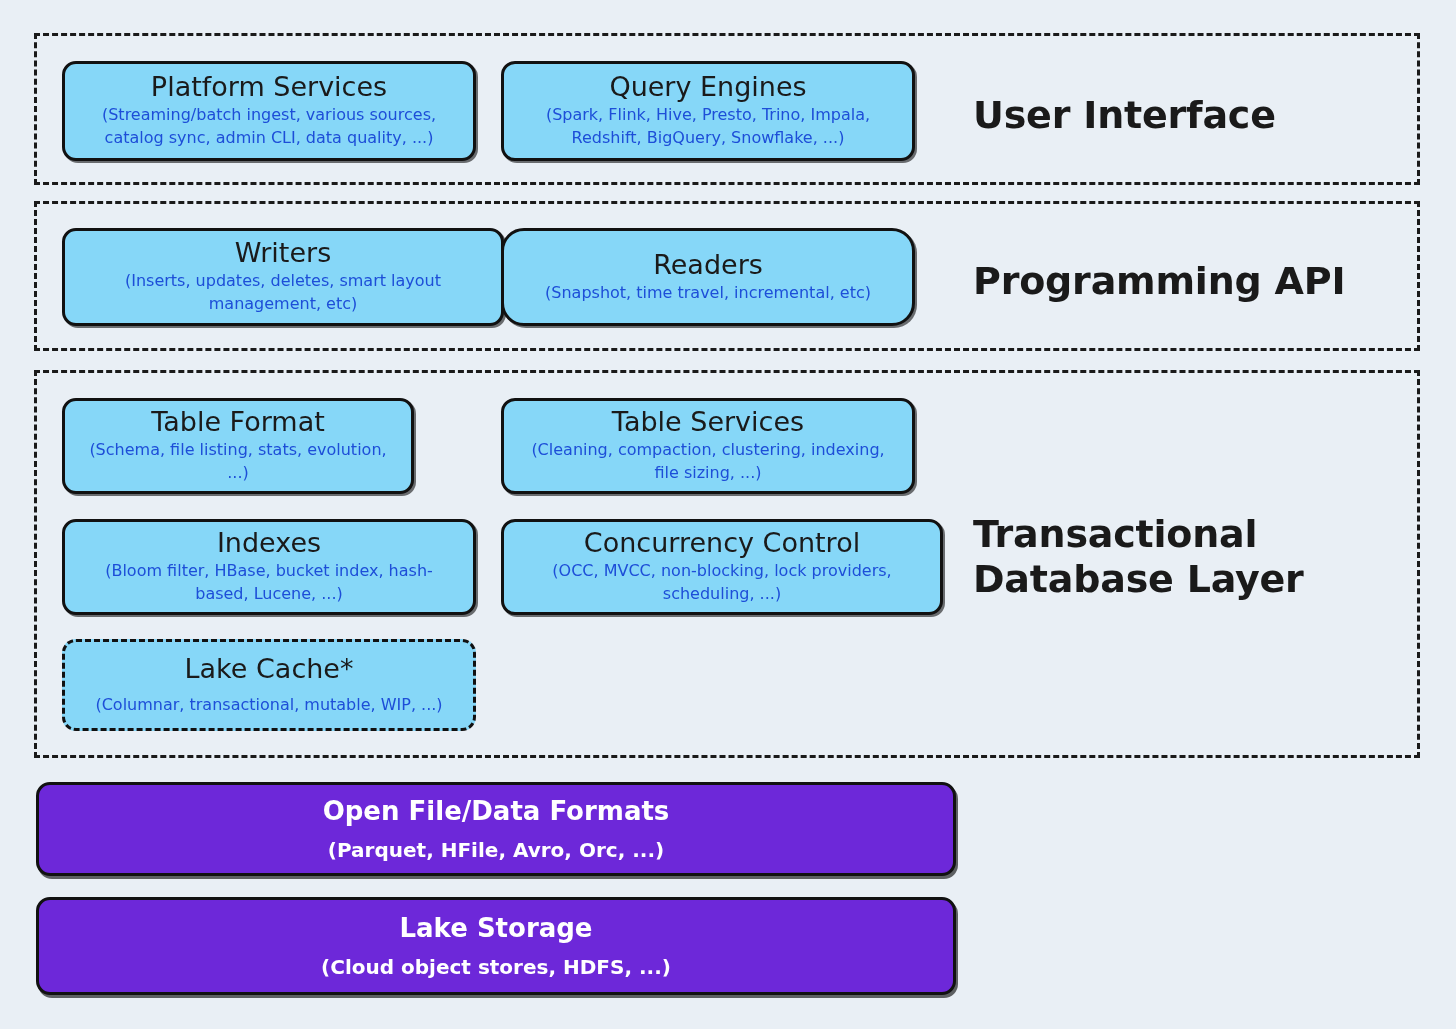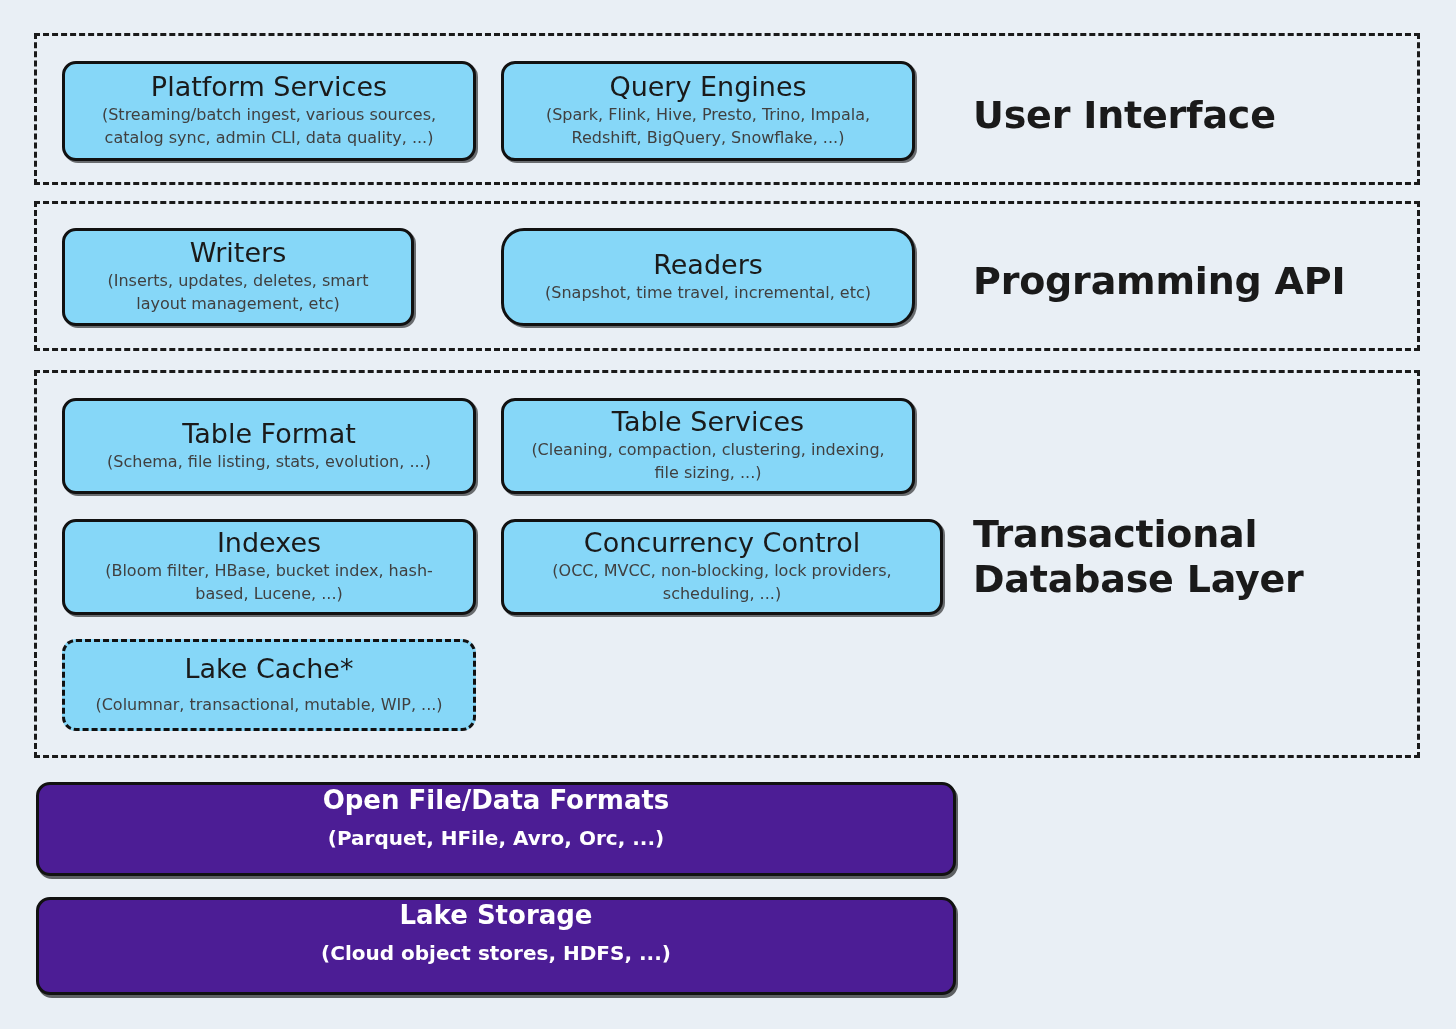--- a/index.html
+++ b/index.html
@@ -64,34 +64,34 @@
   }
   .comp-title {
     font-size: 27px;
     line-height: 1.12;
     color: #1a1a1a;
     margin-bottom: 2px;
   }
   .comp-desc {
     font-size: 16px;
     line-height: 1.42;
-    color: #404040;
+    color: #1d4ed8;
     max-width: 96%;
   }
 
   
   .found-box {
     position: absolute;
-    background: #4c1d95;
+    background: #6d28d9;
     border: 3px solid #111111;
     border-radius: 14px;
     display: flex;
     flex-direction: column;
     align-items: center;
-    justify-content: flex-start;
+    justify-content: center;
     text-align: center;
     color: #ffffff;
     box-shadow: 2px 3px 0 rgba(0,0,0,0.6);
   }
   .found-title {
     font-size: 26px;
     font-weight: bold;
     line-height: 1.2;
     margin-bottom: 10px;
   }
@@ -115,35 +115,35 @@
 
   <div class="comp-box" style="left:501px; top:61px; width:414px; height:100px;">
     <div class="comp-title">Query Engines</div>
     <div class="comp-desc">(Spark, Flink, Hive, Presto, Trino, Impala, Redshift, BigQuery, Snowflake, ...)</div>
   </div>
 
   <div class="layer-caption" style="left:973px; top:93px; width:420px;">User Interface</div>
 
   <div class="layer-band" style="left:34px; top:201px; width:1386px; height:150px;"></div>
 
-  <div class="comp-box" style="left:62px; top:228px; width:352px; height:98px;">
+  <div class="comp-box" style="left:62px; top:228px; width:442px; height:98px;">
     <div class="comp-title">Writers</div>
     <div class="comp-desc">(Inserts, updates, deletes, smart layout management, etc)</div>
   </div>
 
   <div class="comp-box" style="left:501px; top:228px; width:414px; height:98px;border-radius:23px;">
     <div class="comp-title">Readers</div>
     <div class="comp-desc">(Snapshot, time travel, incremental, etc)</div>
   </div>
 
   <div class="layer-caption" style="left:973px; top:259px; width:420px;">Programming API</div>
 
   <div class="layer-band" style="left:34px; top:370px; width:1386px; height:388px;"></div>
 
-  <div class="comp-box" style="left:62px; top:398px; width:414px; height:96px;">
+  <div class="comp-box" style="left:62px; top:398px; width:352px; height:96px;">
     <div class="comp-title">Table Format</div>
     <div class="comp-desc">(Schema, file listing, stats, evolution, ...)</div>
   </div>
 
   <div class="comp-box" style="left:501px; top:398px; width:414px; height:96px;">
     <div class="comp-title">Table Services</div>
     <div class="comp-desc">(Cleaning, compaction, clustering, indexing, file sizing, ...)</div>
   </div>
 
   <div class="comp-box" style="left:62px; top:519px; width:414px; height:96px;">

